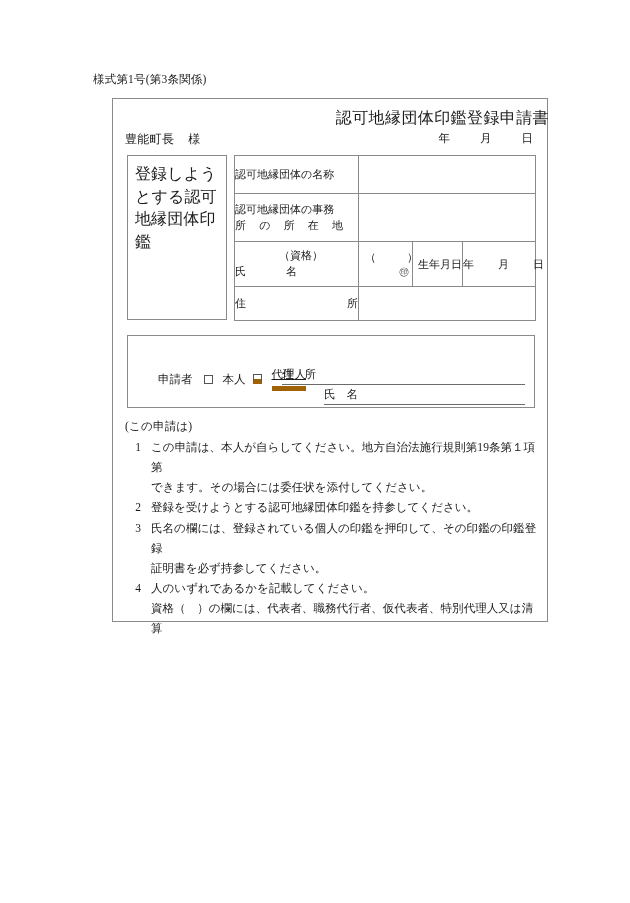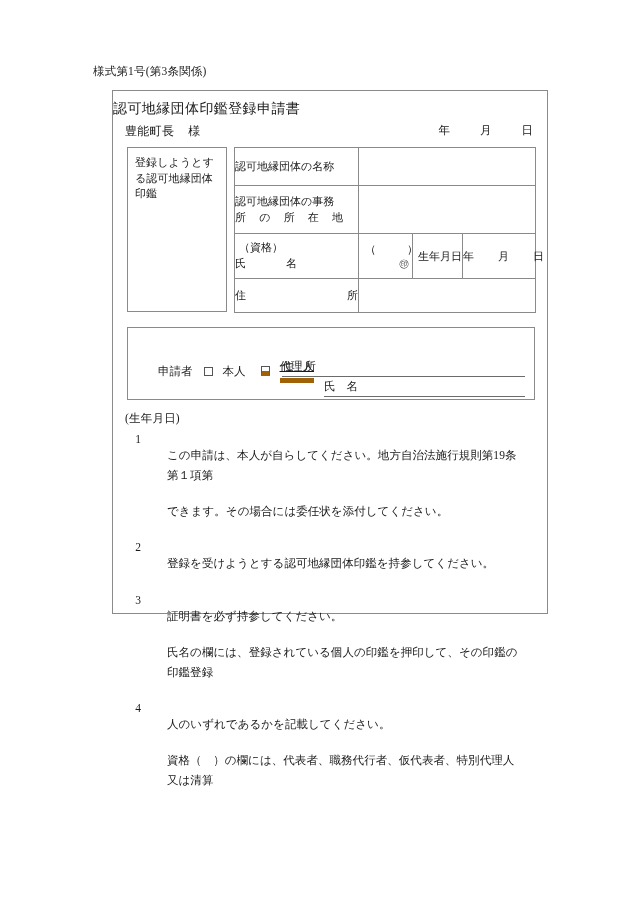--- a/index.html
+++ b/index.html
@@ -12,21 +12,21 @@
     width: 630px;
     height: 903px;
     font-family: "Liberation Serif", "DejaVu Serif", serif;
     color: #1a1a1a;
     position: relative;
     overflow: hidden;
   }
 
   .page {
     position: absolute;
-    left: 0; top: 4px;
+    left: 0; top: 12px;
     width: 630px;
     height: 748px;
   }
 
   
   .form-number {
     position: absolute;
     left: 93px;
     top: 60px;
     font-size: 11.5px;
@@ -43,22 +43,22 @@
     height: 524px;
     border: 1px solid #8a8a8a;
     box-sizing: border-box;
   }
 
   .doc-title {
     position: absolute;
     left: 0;
     top: 9px;
     width: 436px;
-    text-align: left;
-    font-size: 14px;
+    text-align: right;
+    font-size: 16px;
     letter-spacing: 0.4px;
   }
 
   .addressee {
     position: absolute;
     left: 12px;
     top: 32px;
     font-size: 12px;
     letter-spacing: 0.3px;
     white-space: nowrap;
@@ -84,21 +84,21 @@
     width: 100px;
     height: 165px;
     border: 1px solid #8a8a8a;
     box-sizing: border-box;
   }
   .seal-box-label {
     position: absolute;
     left: 7px;
     top: 7px;
     right: 5px;
-    font-size: 11px;
+    font-size: 16px;
     line-height: 1.42;
     letter-spacing: 0.1px;
   }
 
   
   .main-table {
     position: absolute;
     left: 121px;
     top: 56px;
     width: 301px;
@@ -127,21 +127,21 @@
     display: block;
     text-align: justify;
     text-align-last: justify;
     width: 108px;
   }
 
   .qual-cell {
     padding: 3px 5px 3px 7px;
     line-height: 1.45;
   }
-  .qual-line1 { display: block; padding-left: 4px; }
+  .qual-line1 { display: block; padding-left: 4px; margin-left: 40px; }
   .qual-line2 {
     display: block;
     text-align: justify;
     text-align-last: justify;
     width: 62px;
   }
 
   .paren-cell {
     position: relative;
     padding: 3px 4px;
@@ -209,21 +209,21 @@
   .applicant-label { margin-right: 11px; }
   .checkbox {
     display: inline-block;
     width: 9px;
     height: 9px;
     border: 1px solid #555;
     box-sizing: border-box;
     margin-right: 10px;
     background: #fff;
   }
-  .chk-text { margin-right: 15px; }
+  .chk-text { margin-right: 7px; }
   .chk-text2 { margin-right: 9px; }
   .field-label-u {
     border-bottom: 5px solid #a16207;
     padding-bottom: 4px;
     text-decoration: underline;
   }
   .addr-field {
     position: absolute;
     left: 154px;
     top: 31px;
@@ -277,21 +277,21 @@
   .note-num {
     width: 26px;
     flex: 0 0 26px;
     text-align: center;
   }
   .note-body {
     flex: 1 1 auto;
     letter-spacing: 0.05px;
   }
   .note-body p {
-    margin: 16px;
+    margin: 0;
   }
 </style>
 </head>
 <body>
 
 <div class="page">
 
   <div class="form-number">様式第1号(第3条関係)</div>
 
   <div class="outer-frame">
@@ -363,42 +363,42 @@
       <div class="addr-field">
         <span class="lbl">住所</span><span></span>
       </div>
 
       <div class="name-field">
         <span class="lbl">氏名</span><span></span>
       </div>
     </div>
 
     <div class="notes">
-      <div class="notes-title">(生年月日)</div>
+      <div class="notes-title">(この申請は)</div>
 
       <div class="note-item">
         <div class="note-num">1</div>
         <div class="note-body">
           <p>この申請は、本人が自らしてください。地方自治法施行規則第19条第１項第</p>
           <p>できます。その場合には委任状を添付してください。</p>
         </div>
       </div>
 
       <div class="note-item">
         <div class="note-num">2</div>
         <div class="note-body">
           <p>登録を受けようとする認可地縁団体印鑑を持参してください。</p>
         </div>
       </div>
 
       <div class="note-item">
         <div class="note-num">3</div>
         <div class="note-body">
+          <p>氏名の欄には、登録されている個人の印鑑を押印して、その印鑑の印鑑登録</p>
           <p>証明書を必ず持参してください。</p>
-          <p>氏名の欄には、登録されている個人の印鑑を押印して、その印鑑の印鑑登録</p>
         </div>
       </div>
 
       <div class="note-item">
         <div class="note-num">4</div>
         <div class="note-body">
           <p>人のいずれであるかを記載してください。</p>
           <p>資格（　）の欄には、代表者、職務代行者、仮代表者、特別代理人又は清算</p>
         </div>
       </div>

